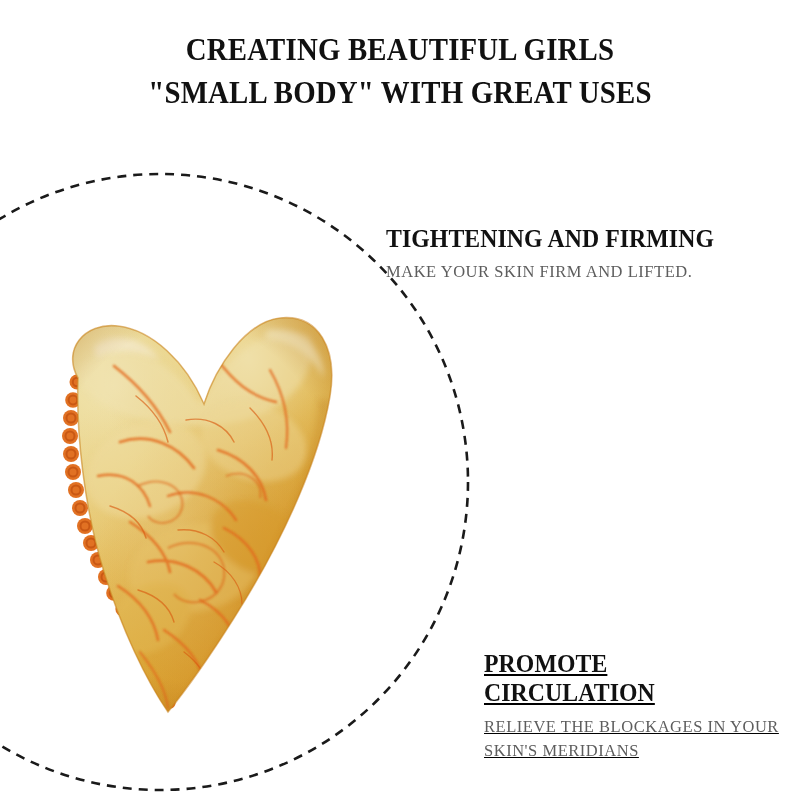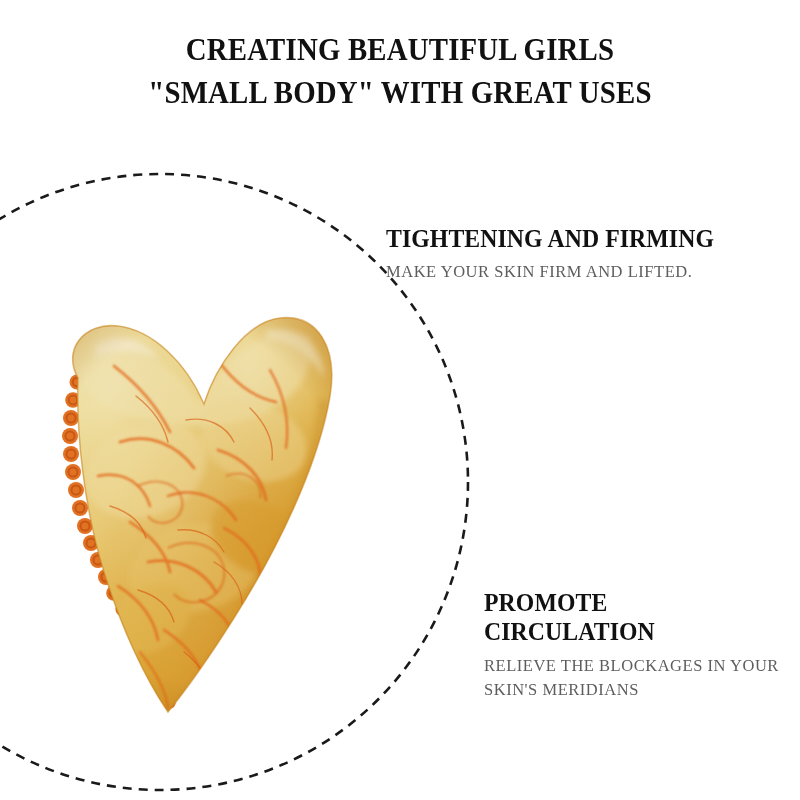--- a/index.html
+++ b/index.html
@@ -84,21 +84,21 @@
     font-weight: normal;
     font-size: 17px;
     line-height: 1.45;
     letter-spacing: 0.55px;
     transform: scaleX(0.97);
     transform-origin: 0 50%;
   }
 
   #feature-0 { left: 386px; top: 198px; width: 400px; margin-top: 26px; }
   #feature-1 { left: 484px; top: 394px; width: 312px; }
-  #feature-2 { left: 484px; top: 588px; width: 312px; }
+  #feature-2 { left: 484px; top: 649px; width: 312px; text-decoration: underline; }
 </style>
 </head>
 <body style="background: rgb(255, 255, 255);">
 
 <div id="poster">
 
   <div class="headline">
     <span class="hl-line">CREATING BEAUTIFUL GIRLS</span>
     <span class="hl-line">"SMALL BODY" WITH GREAT USES</span>
   </div>

